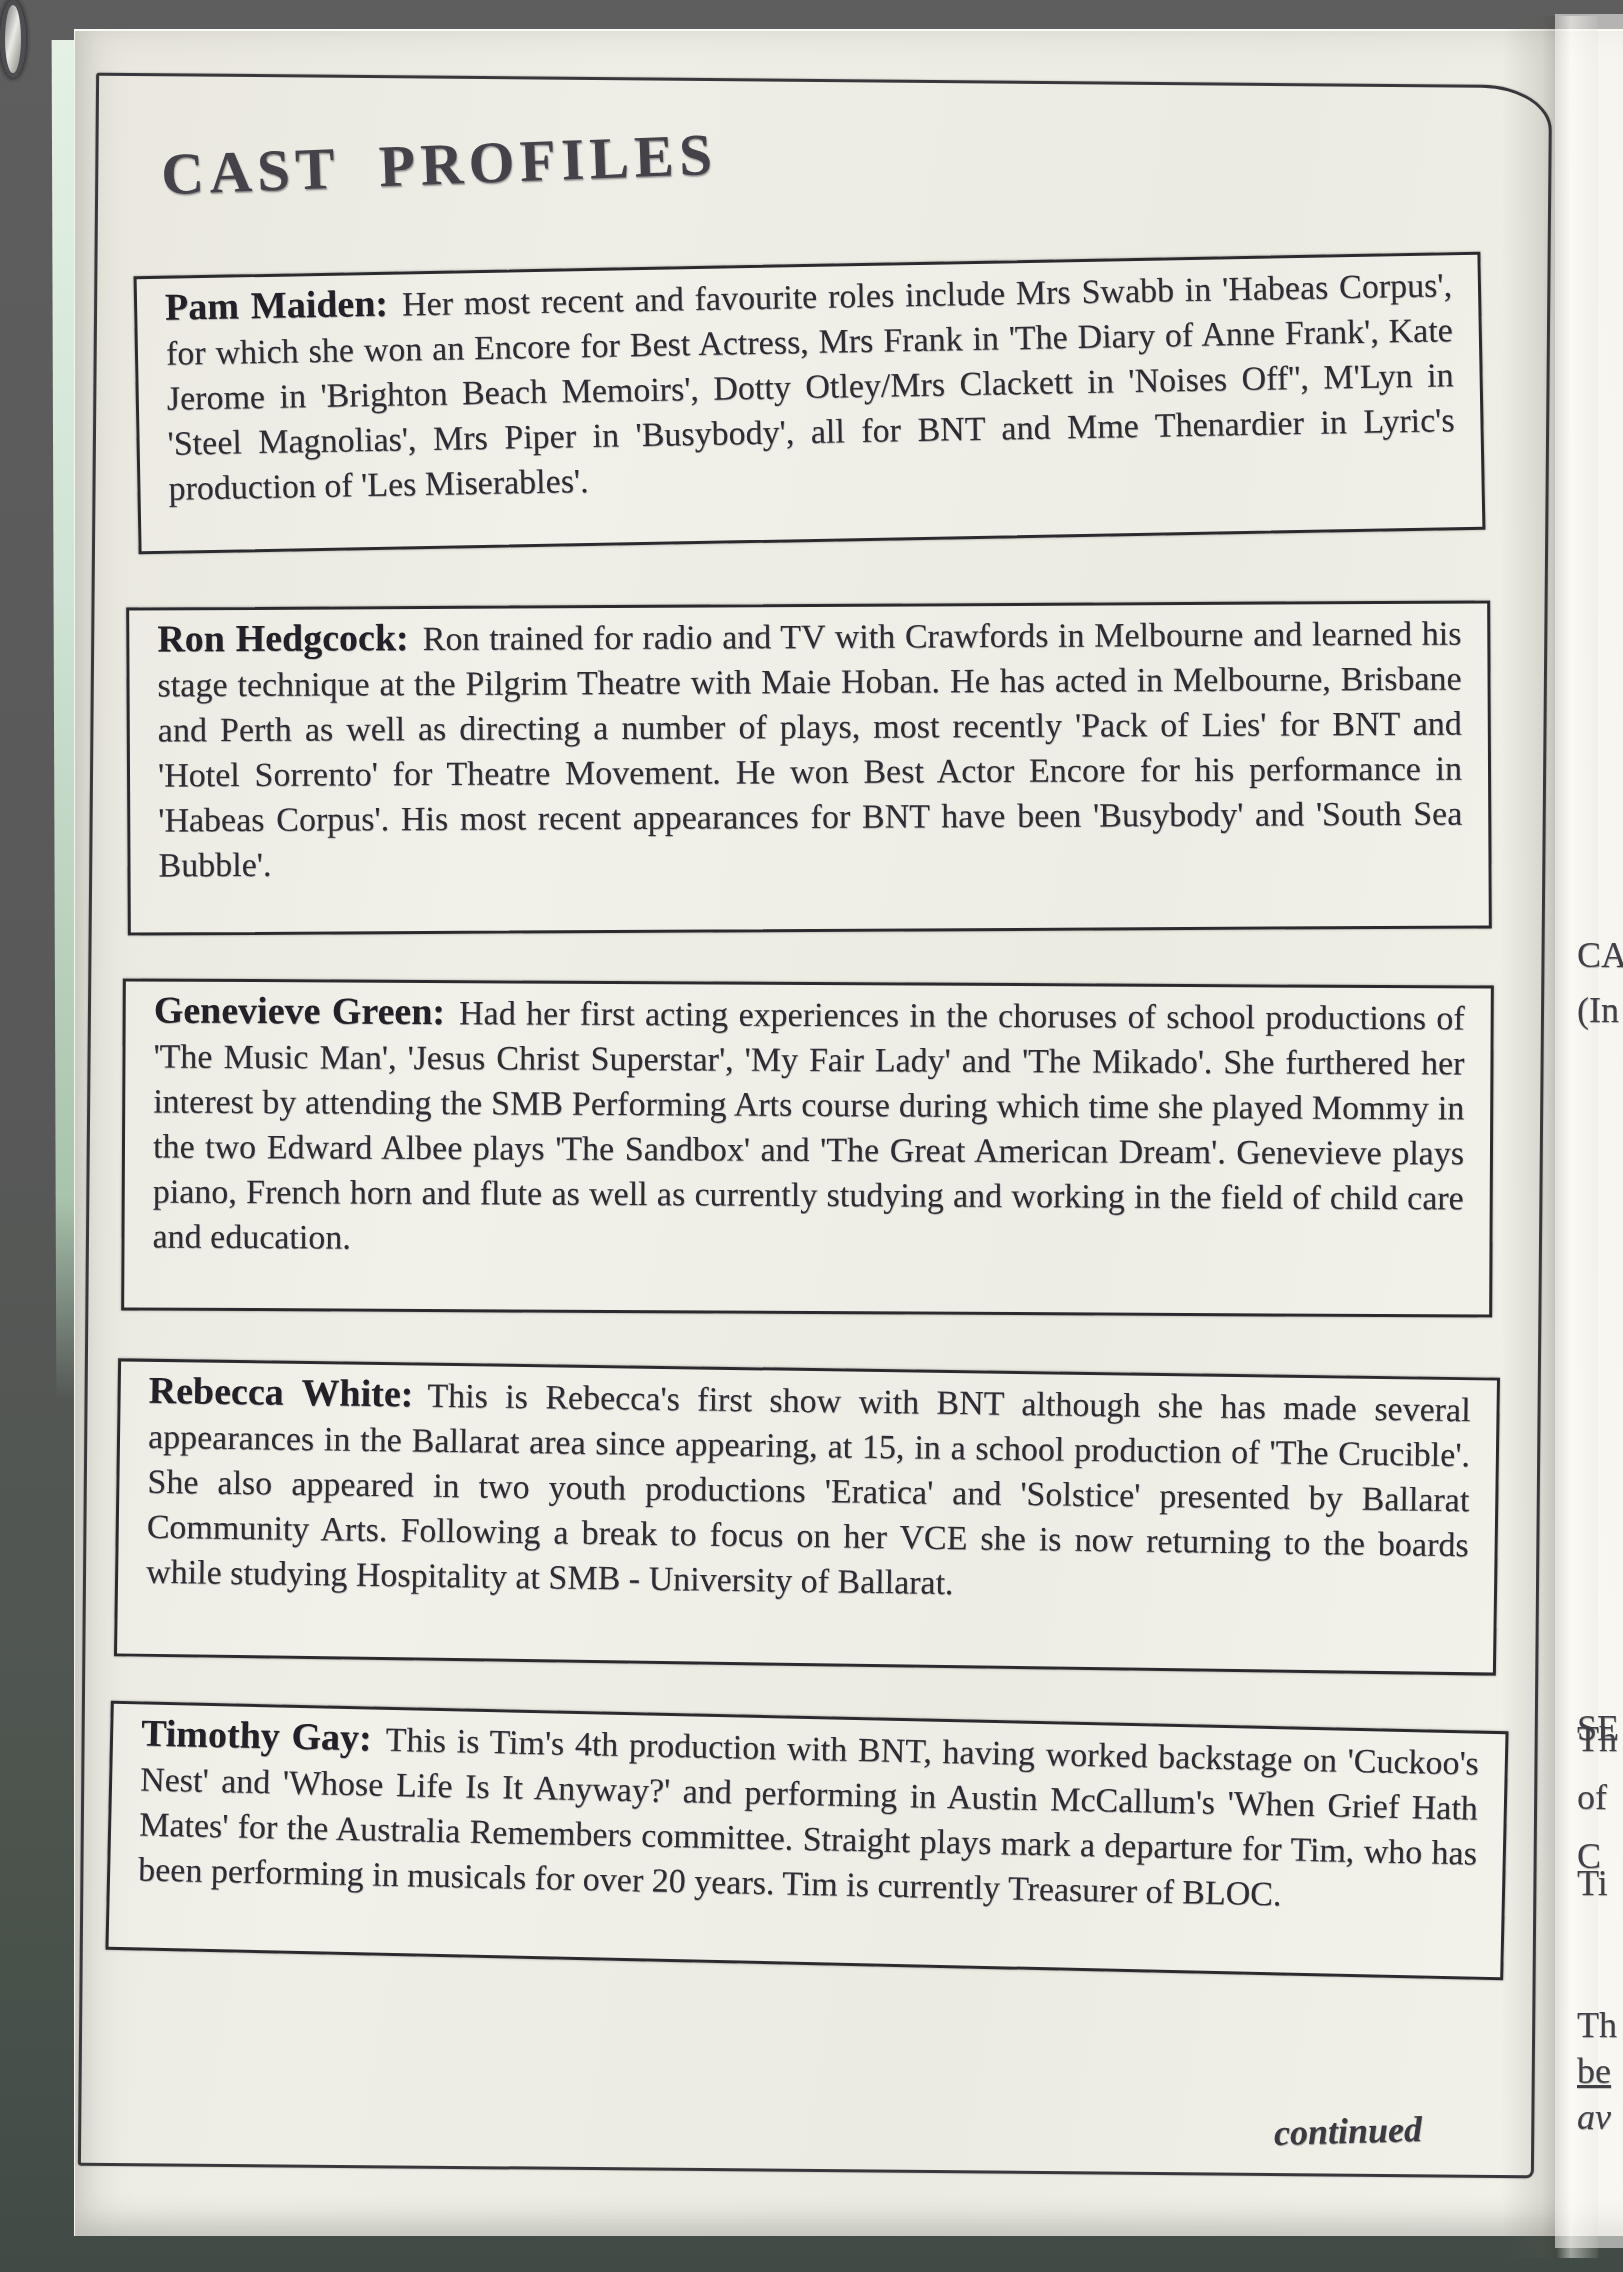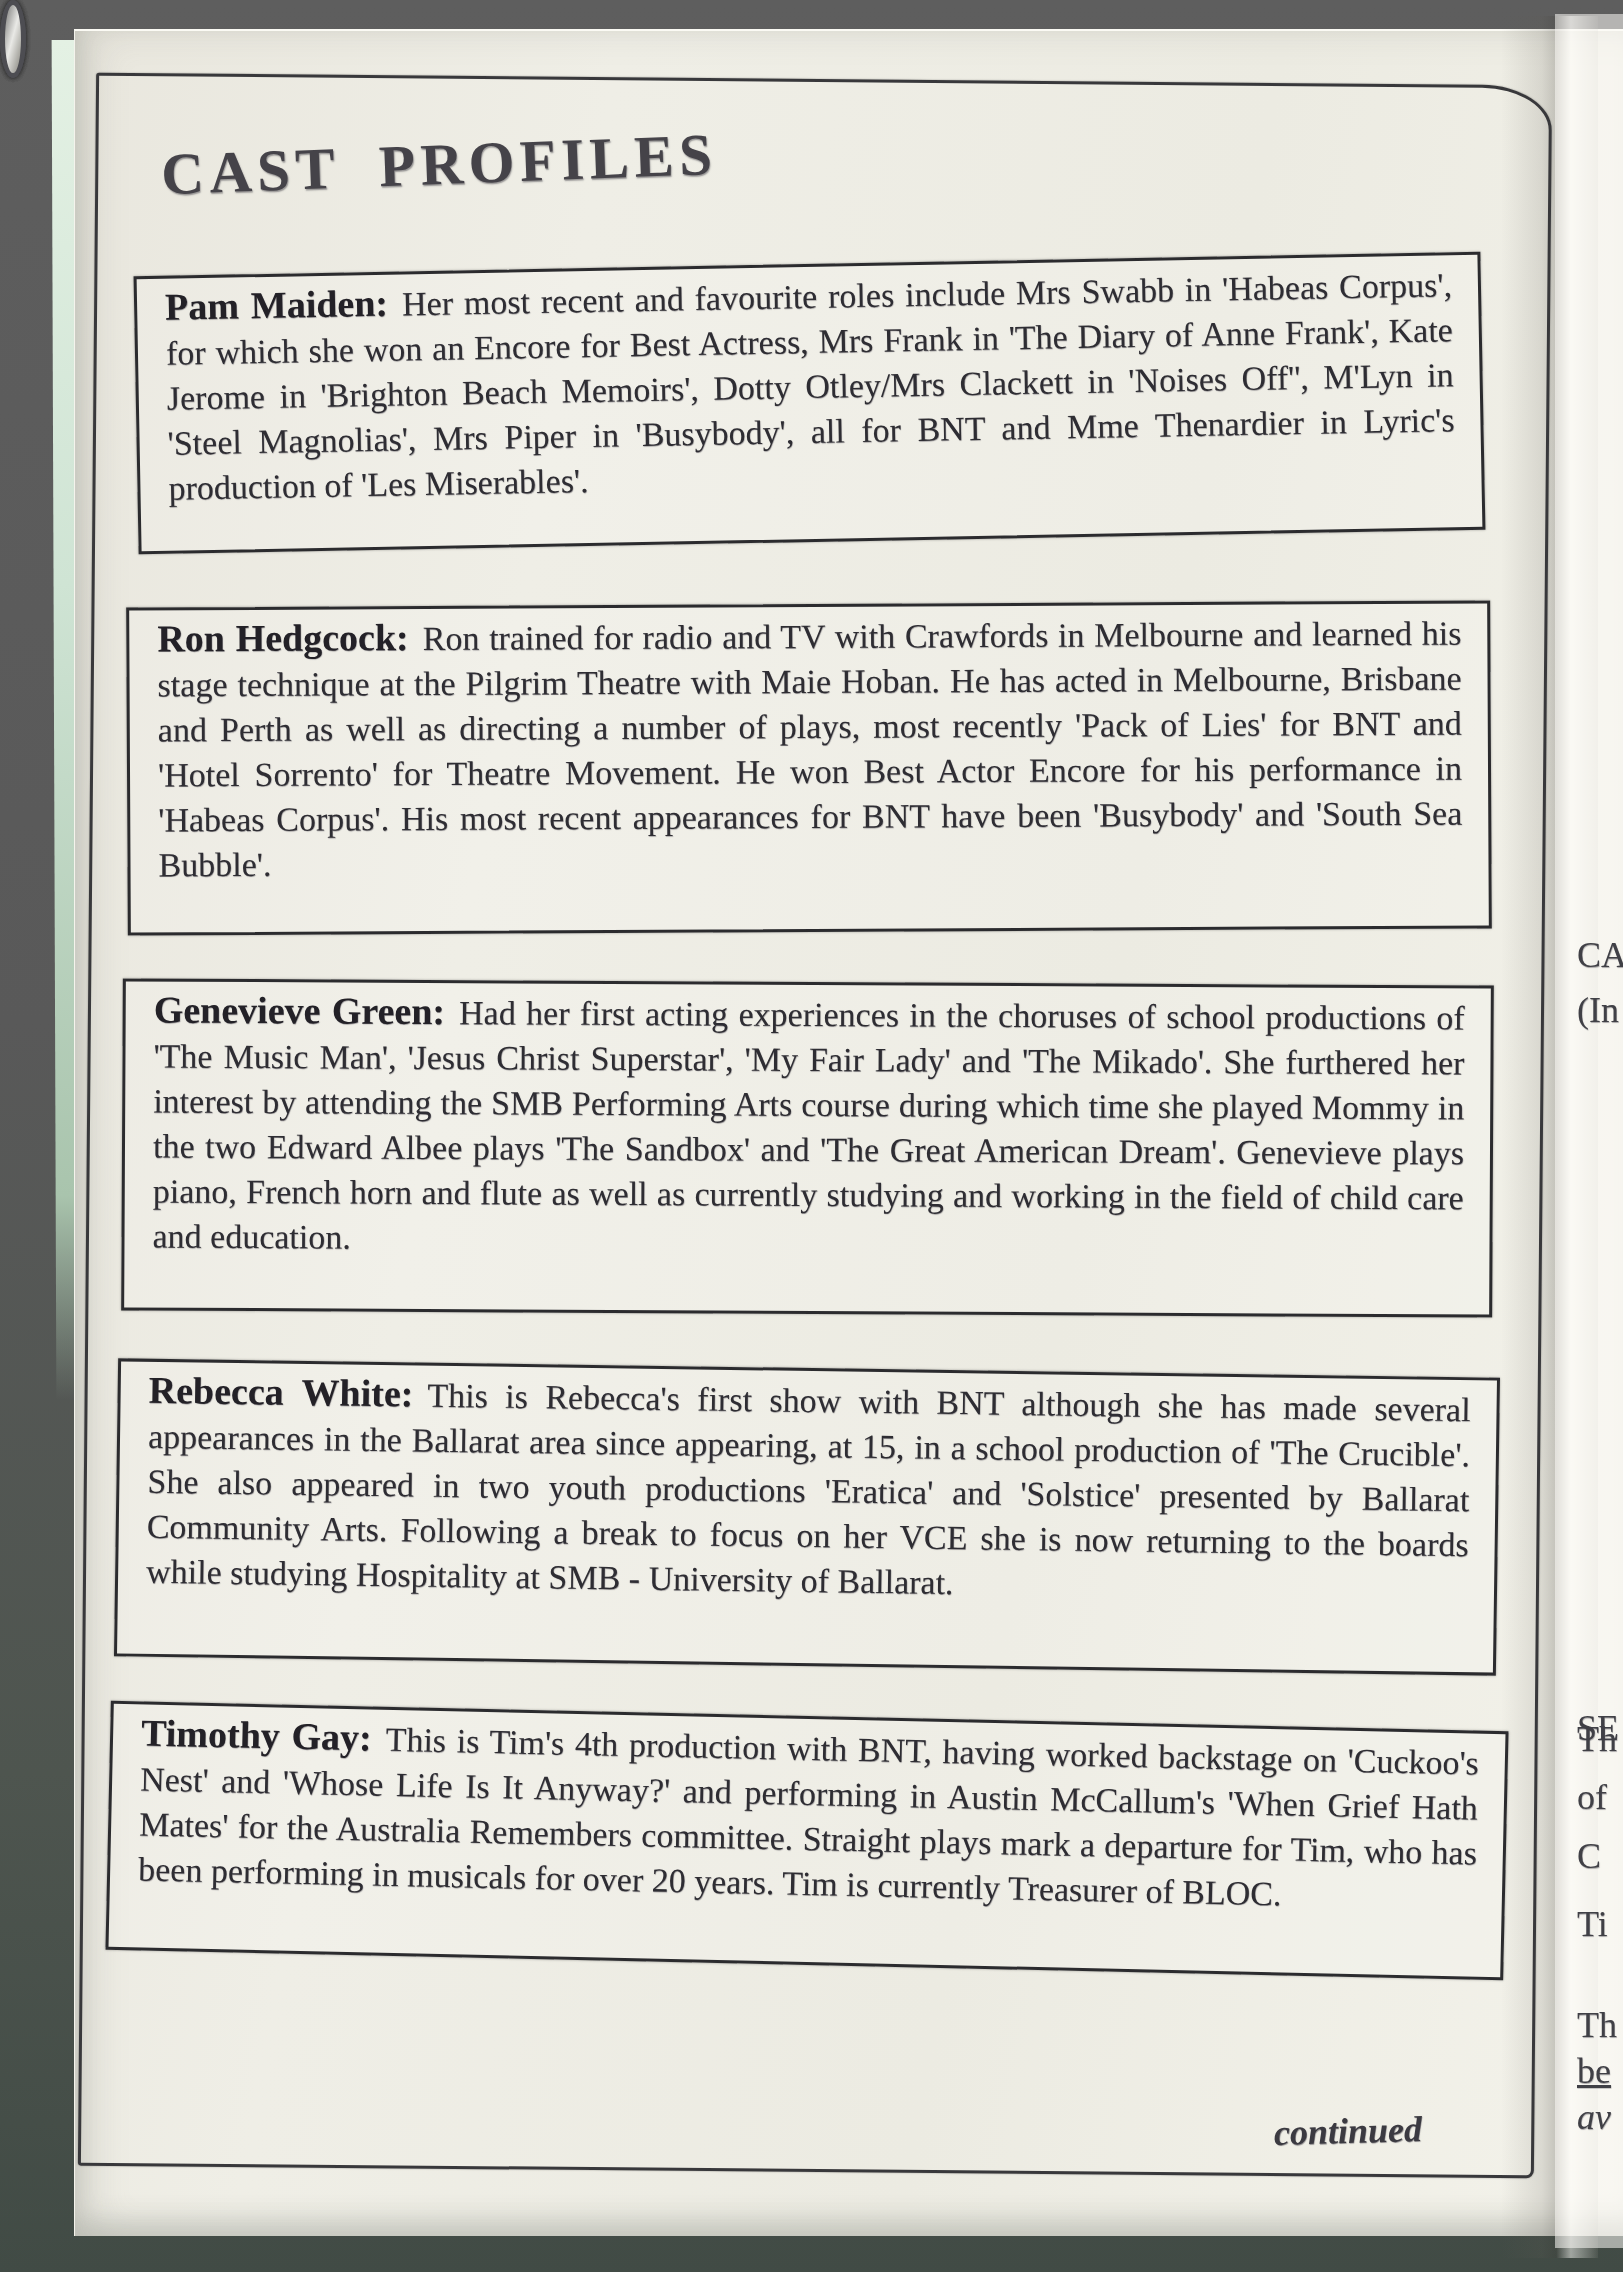--- a/index.html
+++ b/index.html
@@ -91,21 +91,21 @@
   .fragment{
     position:absolute;left:1577px;font-size:36px;color:#404046;
     text-shadow:0.4px 0.6px 0.8px rgba(55,52,62,.4);white-space:nowrap;
   }
   #fragments .fragment:nth-child(1){top:934px;}
   #fragments .fragment:nth-child(2){top:989px;text-align:right;}
   #fragments .fragment:nth-child(3){top:1662px;margin-top:45px;}
   #fragments .fragment:nth-child(4){top:1718px;}
   #fragments .fragment:nth-child(5){top:1776px;}
   #fragments .fragment:nth-child(6){top:1835px;}
-  #fragments .fragment:nth-child(7){top:1903px;}
+  #fragments .fragment:nth-child(7){top:1862px;}
   #fragments .fragment:nth-child(8){top:2004px;}
   #fragments .fragment:nth-child(9){top:2050px;text-decoration:underline;}
   #fragments .fragment:nth-child(10){top:2096px;font-style:italic;}
 </style>
 </head>
 <body>
 
 <div class="root">
   <div class="backdrop"></div>
   <div class="mint-sliver"></div>

